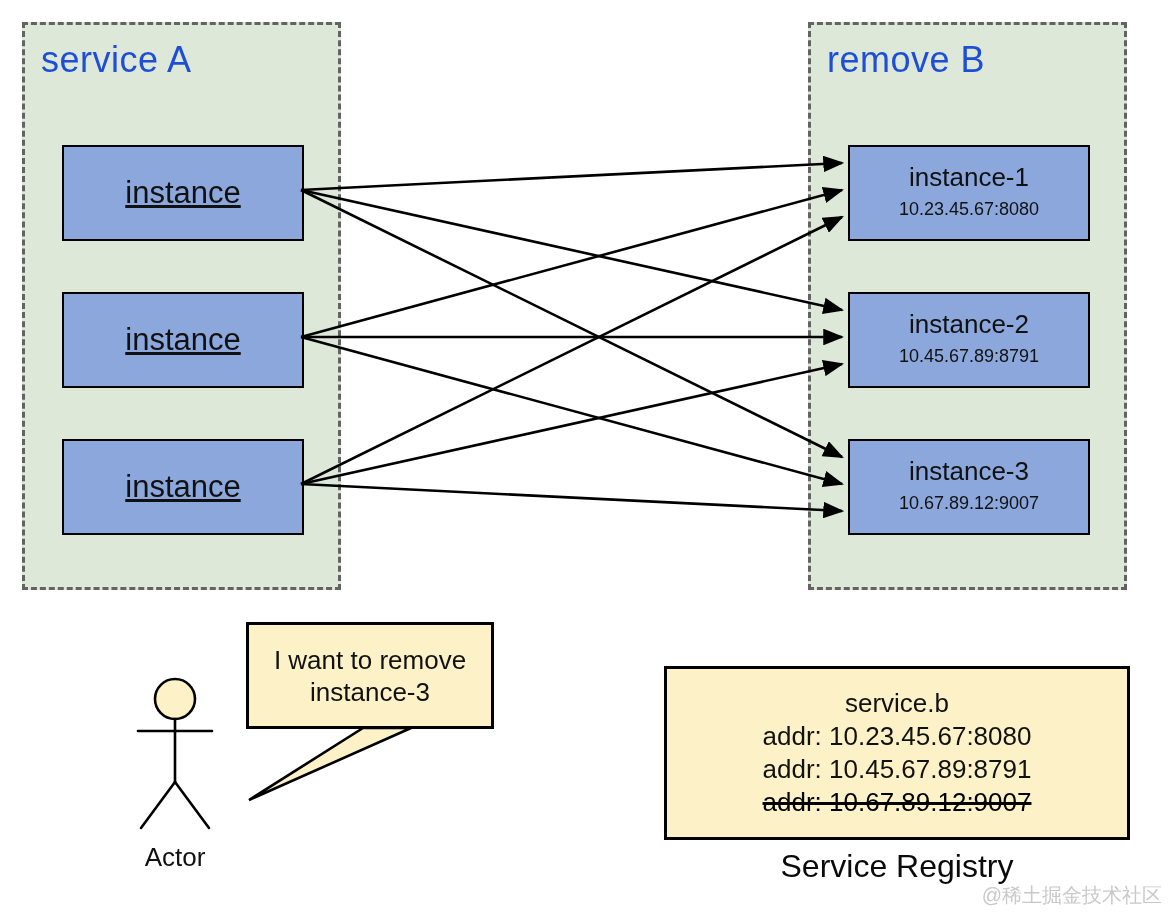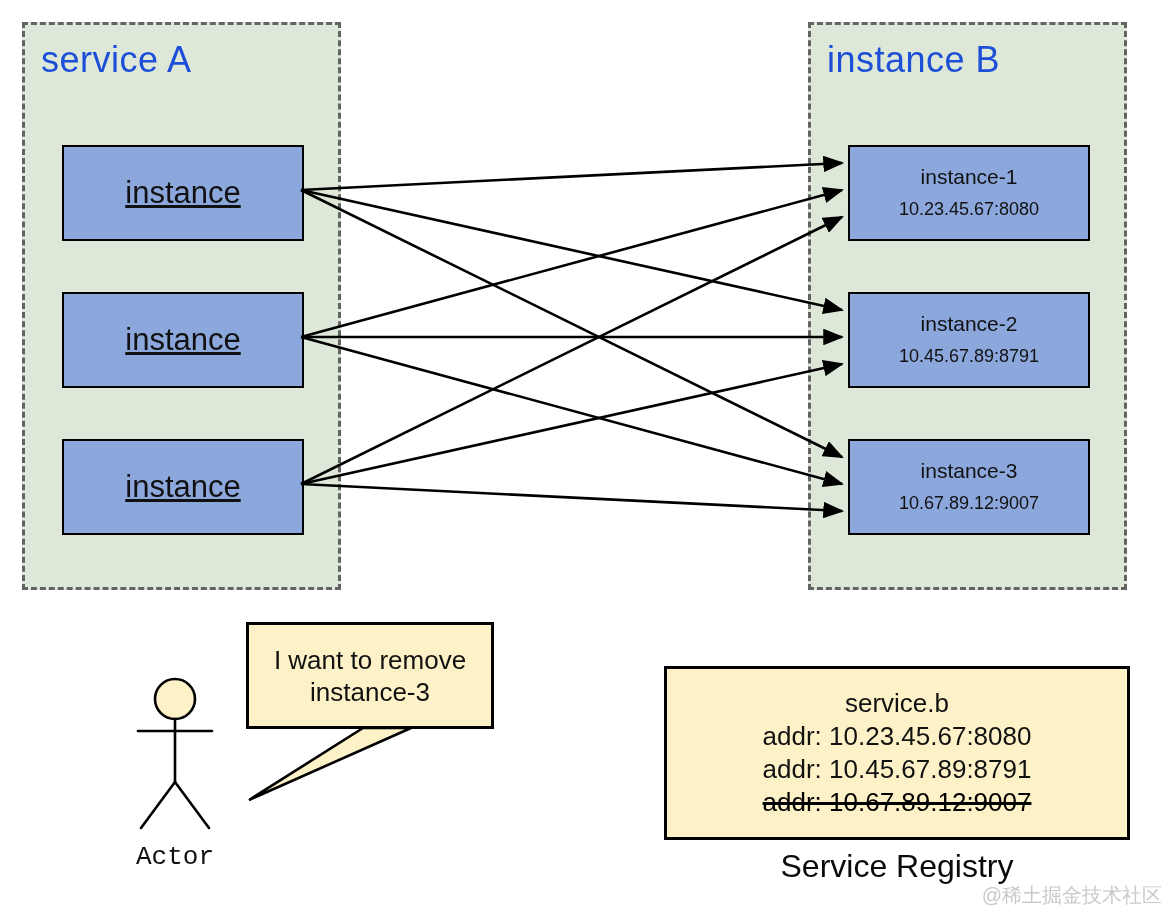--- a/index.html
+++ b/index.html
@@ -21,37 +21,37 @@
   .node{
     position:absolute;left:37px;width:242px;height:96px;box-sizing:border-box;
     background:#8ba7dc;border:2.5px solid #000000;
     display:flex;flex-direction:column;align-items:center;justify-content:center;
     text-align:center;
   }
   .node.r0{top:120px;}
   .node.r1{top:267px;}
   .node.r2{top:414px;}
   .node .big{font-size:31px;line-height:34px;text-decoration:underline;}
-  .node .nm{font-size:21px;line-height:32px;}
+  .node .nm{font-size:26px;line-height:32px;}
   .node .ad{font-size:18px;line-height:32px;}
   
   #overlay{
     position:absolute;left:0;top:0;width:1168px;height:916px;pointer-events:none;z-index:5;
   }
   #overlay line, #overlay path.strk{stroke:#000000;stroke-width:2.6;fill:none;}
   
   #bubble{
     position:absolute;left:246px;top:622px;width:248px;height:107px;box-sizing:border-box;
     background:#fdf2c7;border:3px solid #000000;z-index:4;
     display:flex;flex-direction:column;align-items:center;justify-content:center;
     font-size:26px;line-height:32px;text-align:center;
   }
   
   #actor-label{
-    position:absolute;left:115px;top:842px;width:120px;text-align:center;font-size:26px;font-family:Liberation Mono, monospace;
+    position:absolute;left:115px;top:842px;width:120px;text-align:center;font-size:26px;
   }
   
   #registry{
     position:absolute;left:664px;top:666px;width:466px;height:174px;box-sizing:border-box;
     background:#fdf2c7;border:3px solid #000000;
     display:flex;flex-direction:column;align-items:center;justify-content:center;
     font-size:26px;line-height:33px;text-align:center;
   }
   #registry .removed{color:#000000;text-decoration:line-through;
     text-decoration-thickness:2.5px;}
@@ -76,21 +76,21 @@
     </div>
     <div class="node r1">
       <span class="big">instance</span>
     </div>
     <div class="node r2">
       <span class="big">instance</span>
     </div>
   </section>
 
   <section class="svc" id="svcB">
-    <div class="svc-title">instance B</div>
+    <div class="svc-title">remove B</div>
     <div class="node r0">
       <span class="nm">instance-1</span>
       <span class="ad">10.23.45.67:8080</span>
     </div>
     <div class="node r1">
       <span class="nm">instance-2</span>
       <span class="ad">10.45.67.89:8791</span>
     </div>
     <div class="node r2">
       <span class="nm">instance-3</span>

